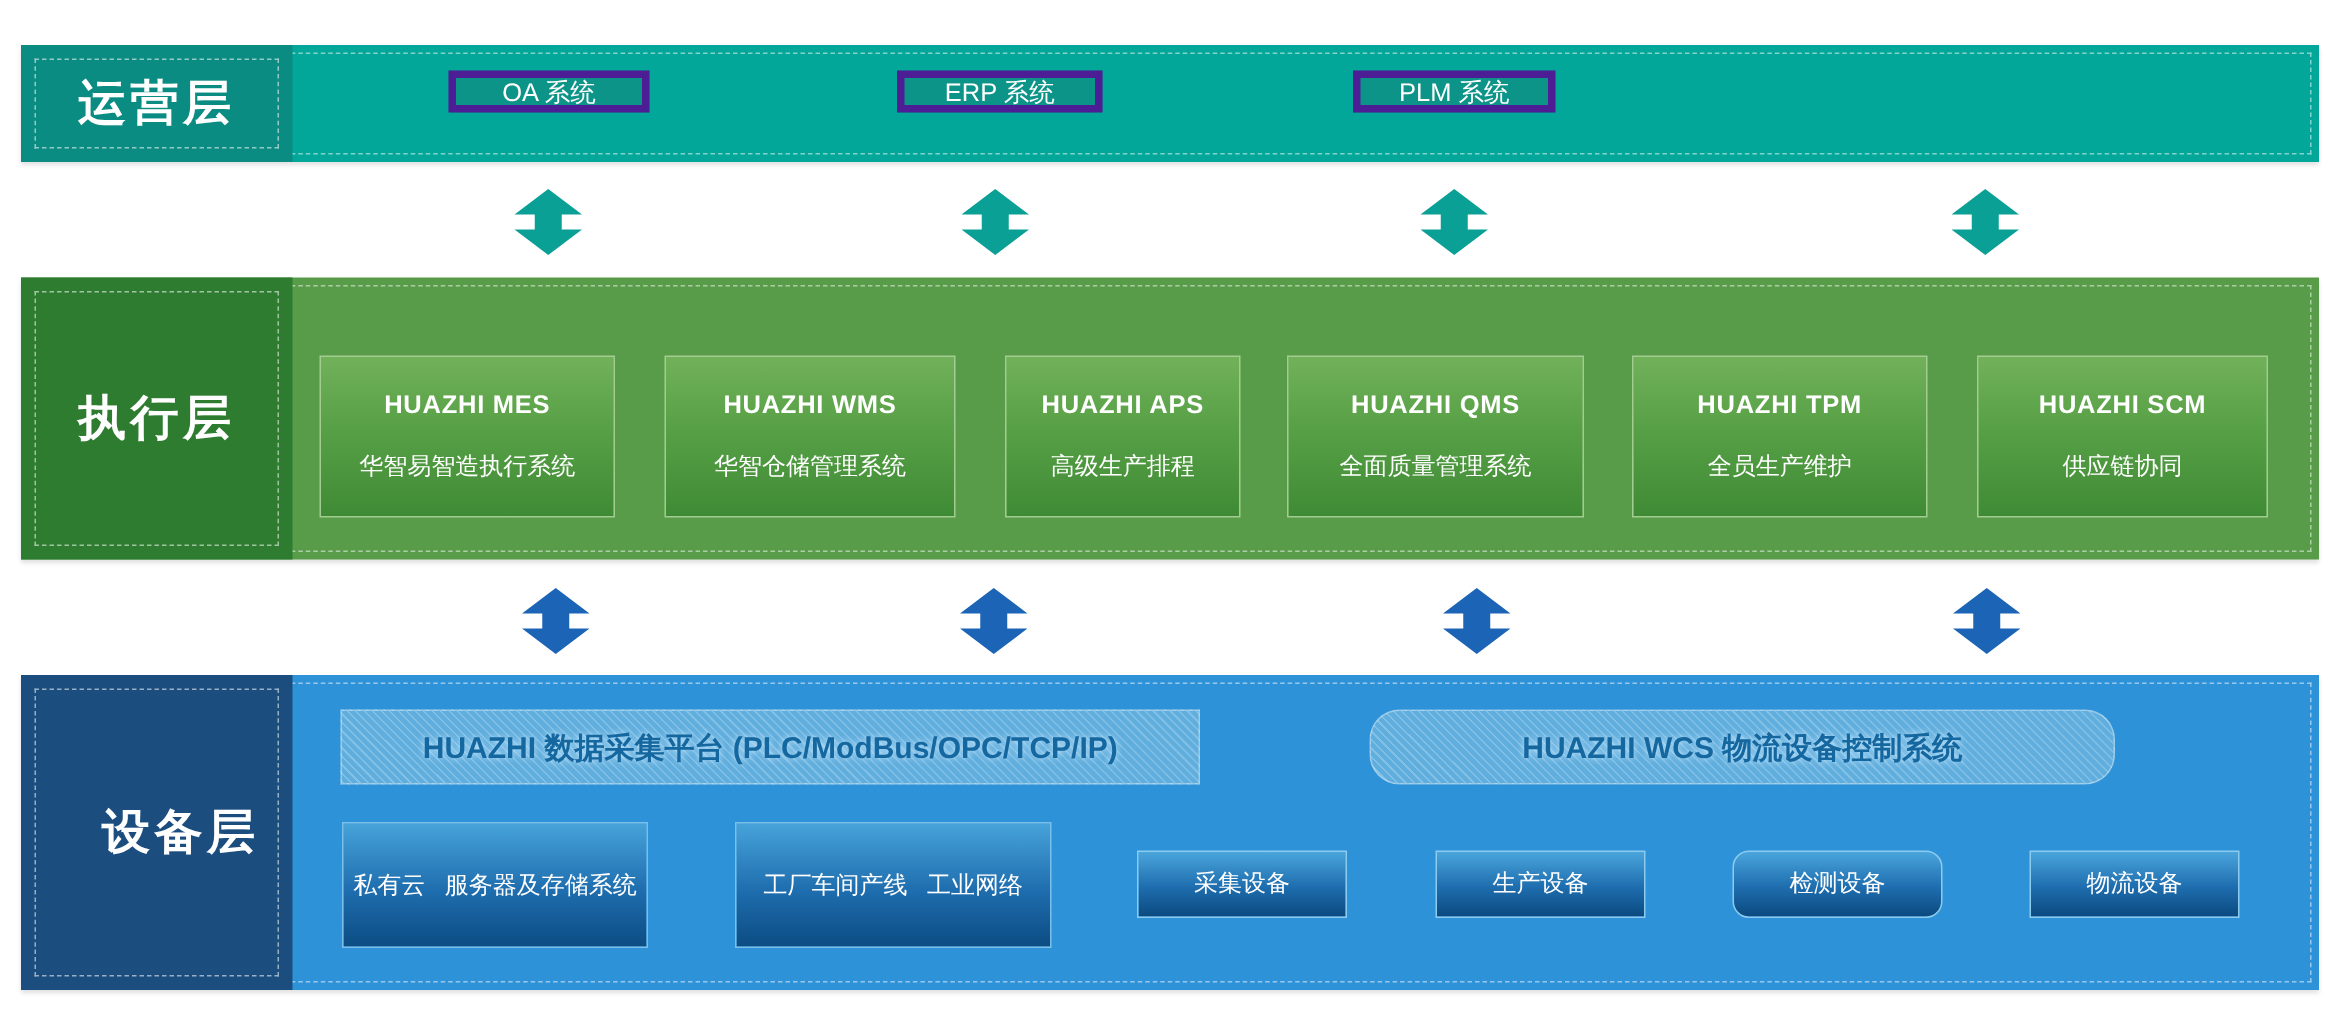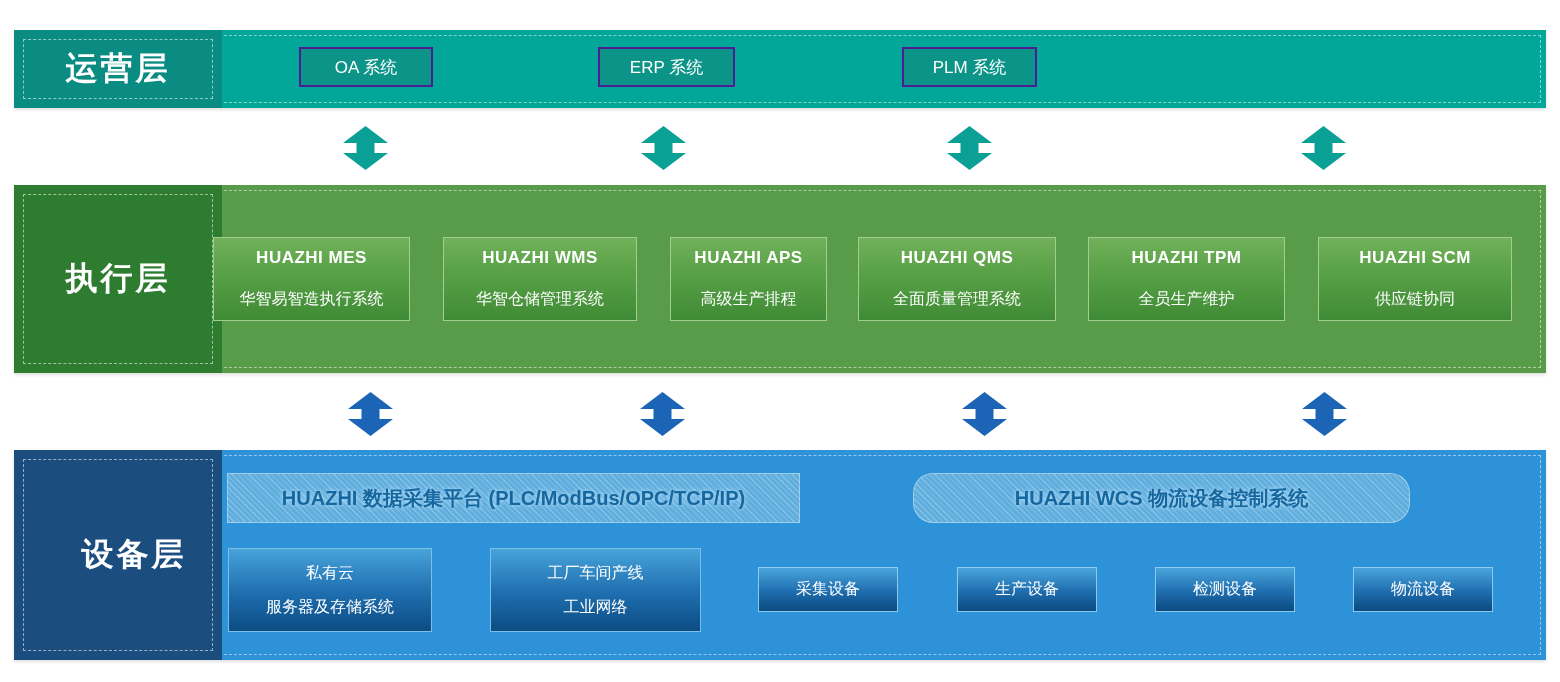--- a/index.html
+++ b/index.html
@@ -3,53 +3,53 @@
 <meta charset="utf-8">
 <style>
   * { margin:0; padding:0; box-sizing:border-box; }
   html,body { background:#fff; }
   body { font-family:"Liberation Sans","DejaVu Sans",sans-serif; }
   #stage { position:relative; width:1560px; height:682px; background:#ffffff; overflow:hidden; }
 
   .bar { position:absolute; left:14px; width:1532px; box-shadow:0 2px 3px rgba(0,0,0,.12); }
   .bar::after { content:""; position:absolute; inset:5px; border:1px dashed rgba(255,255,255,.5); pointer-events:none; }
 
-  .layer-label { position:absolute; left:0; top:0; height:100%; width:208px;
+  .layer-label { position:absolute; left:0; top:0; height:100%; width:181px;
     display:flex; align-items:center; justify-content:center;
     color:#fff; font-size:32px; font-weight:bold; letter-spacing:3px; z-index:2; }
   .layer-label::after { content:""; position:absolute; inset:9px; border:1px dashed rgba(255,255,255,.55); pointer-events:none; }
 
   
   #op-bar { top:30px; height:78px; background:#03a79a; }
   #op-bar .layer-label { background:#0b8c82; }
-  .op-btn { position:absolute; top:17px; height:40px;
+  .op-btn { position:absolute; top:17px; height:28px;
     display:flex; align-items:center; justify-content:center;
-    background:#0c9489; border:2px solid #4c1d95; color:#fff; font-size:17px; z-index:3; }
+    background:#0c9489; border:5px solid #4c1d95; color:#fff; font-size:17px; z-index:3; }
 
   
   #ex-bar { top:185px; height:188px; background:#589c4a; }
   #ex-bar .layer-label { background:#2d7c30; }
-  .ex-card { position:absolute; top:52px; height:84px;
+  .ex-card { position:absolute; top:52px; height:108px;
     display:flex; flex-direction:column; align-items:center; justify-content:center; gap:21px;
     background:linear-gradient(180deg,#71b159 0%,#57a046 45%,#3f8b35 100%);
     border:1px solid #a3cd90; color:#fff; z-index:3; }
   .ex-card .t1 { font-size:17px; font-weight:bold; letter-spacing:.5px; }
   .ex-card .t2 { font-size:16px; }
 
   
   #dev-bar { top:450px; height:210px; background:#2e92d8; }
   #dev-bar .layer-label { background:#1b4e7f;padding-left:32px; }
   .platform-banner { position:absolute; top:23px; height:50px;
     display:flex; align-items:center; justify-content:center;
     background:#60aede; border:1px solid rgba(255,255,255,.35);
     background-image:repeating-linear-gradient(45deg, rgba(255,255,255,.22) 0 1px, rgba(255,255,255,0) 1px 4px);
     color:#15679f; font-size:20px; font-weight:bold; z-index:3;
     text-shadow:0 0 5px rgba(205,235,255,.9); }
   .infra-card { position:absolute; top:98px; height:84px;
-    display:flex; flex-direction:column; align-items:center; justify-content:center; gap:13px;
+    display:flex; align-items:center; justify-content:center; gap:13px;
     background:linear-gradient(180deg,#47a3da 0%,#1e6dae 55%,#0c4c83 100%);
     border:1px solid #79bfe8; color:#fff; font-size:16px; z-index:3; }
   .dev-btn { position:absolute; top:117px; height:45px; width:140px;
     display:flex; align-items:center; justify-content:center;
     background:linear-gradient(180deg,#4aa5dc 0%,#1e6dae 55%,#0b4a80 100%);
     border:1px solid #8ccaee; color:#fff; font-size:16px; z-index:3; }
 
   
   .updown { position:absolute; width:45px; height:44px; }
   .updown.teal path { fill:#0aa095; }
@@ -151,21 +151,21 @@
       <div>工厂车间产线</div>
       <div>工业网络</div>
     </div>
 
     <div class="dev-btn" style="left:744px;">
       <span>采集设备</span>
     </div>
     <div class="dev-btn" style="left:943px;">
       <span>生产设备</span>
     </div>
-    <div class="dev-btn" style="left:1141px;">
+    <div class="dev-btn" style="left:1141px;border-radius:11px;">
       <span>检测设备</span>
     </div>
     <div class="dev-btn" style="left:1339px;">
       <span>物流设备</span>
     </div>
   </div>
 
 </div>
 
 </body></html>

